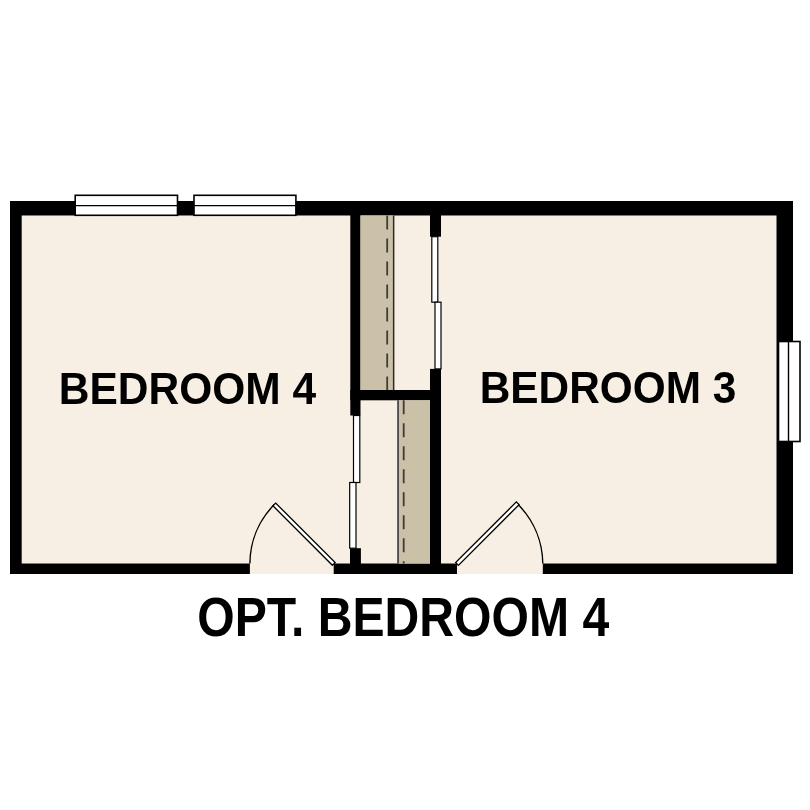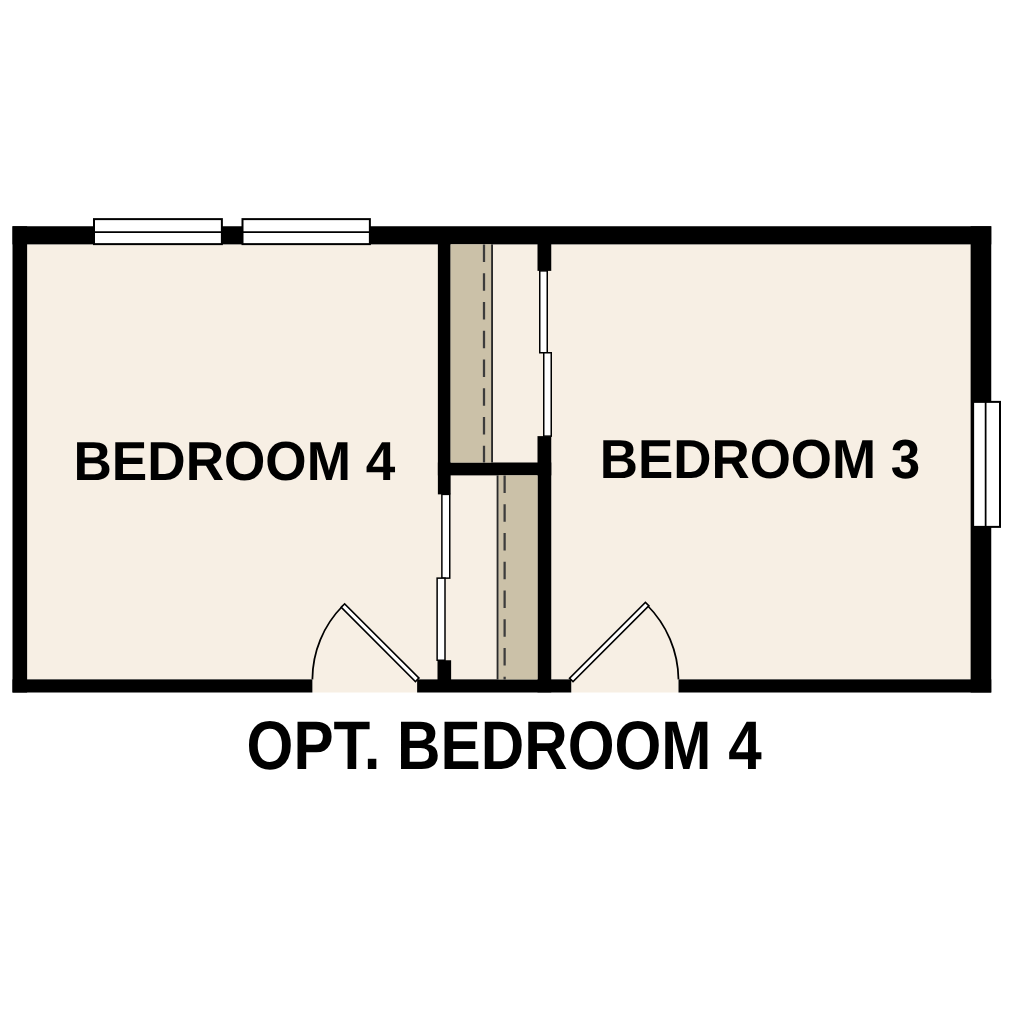--- a/index.html
+++ b/index.html
@@ -1,16 +1,16 @@
 <!DOCTYPE html>
 <html><head>
 <meta charset="utf-8">
 <style>
   html,body{margin:0;padding:0;background:#ffffff;}
-  .page{width:810px;height:702px;position:relative;background:#ffffff;overflow:hidden;}
+  .page{width:810px;height:702px;position:relative;background:#ffffff;overflow:hidden;margin-top:20px;}
   svg{display:block;}
   text{font-family:"Liberation Sans",sans-serif;font-weight:bold;fill:#000000;}
 </style>
 </head>
 <body>
 <div class="page">
 <svg width="810" height="810" viewBox="0 0 810 810">
 
   <rect x="21.7" y="195.5" width="377" height="348" fill="#f7efe4"></rect>
 

